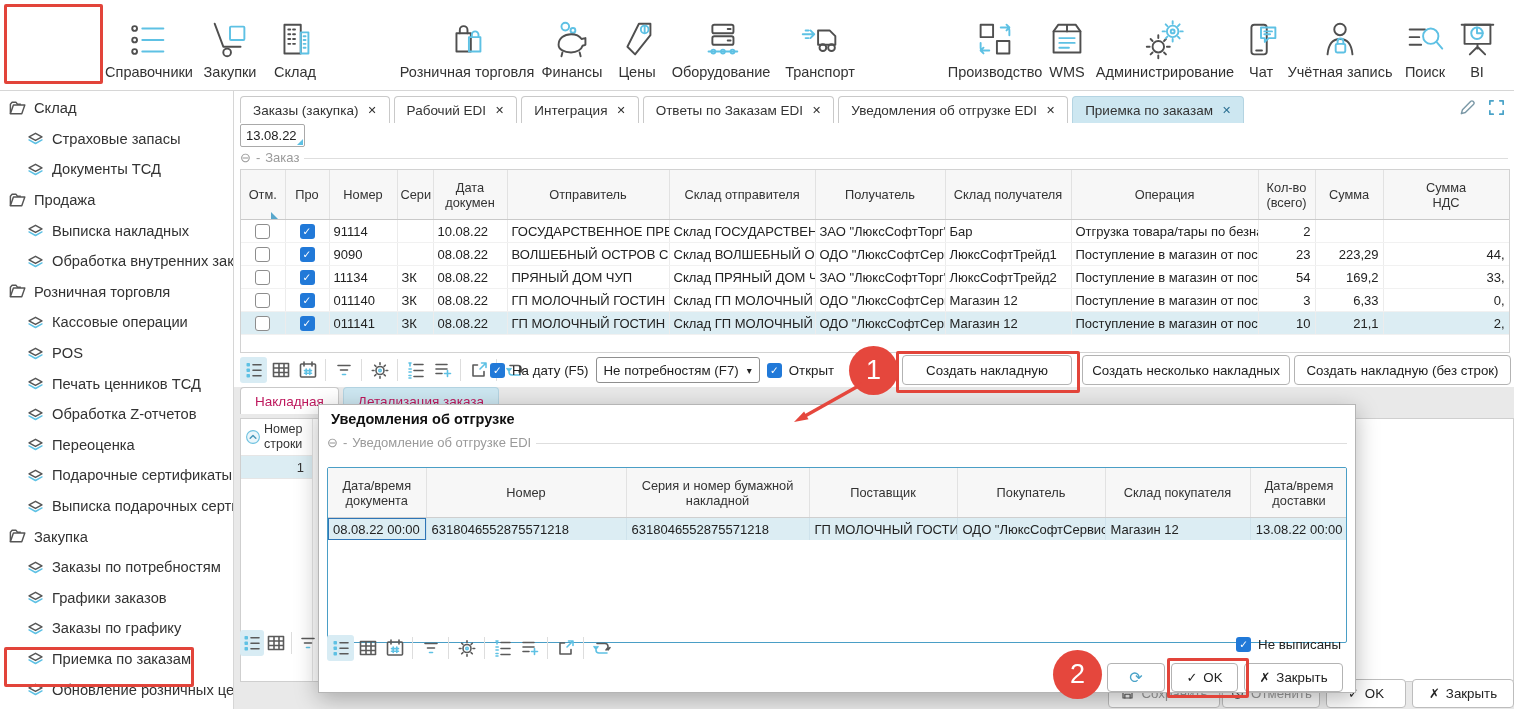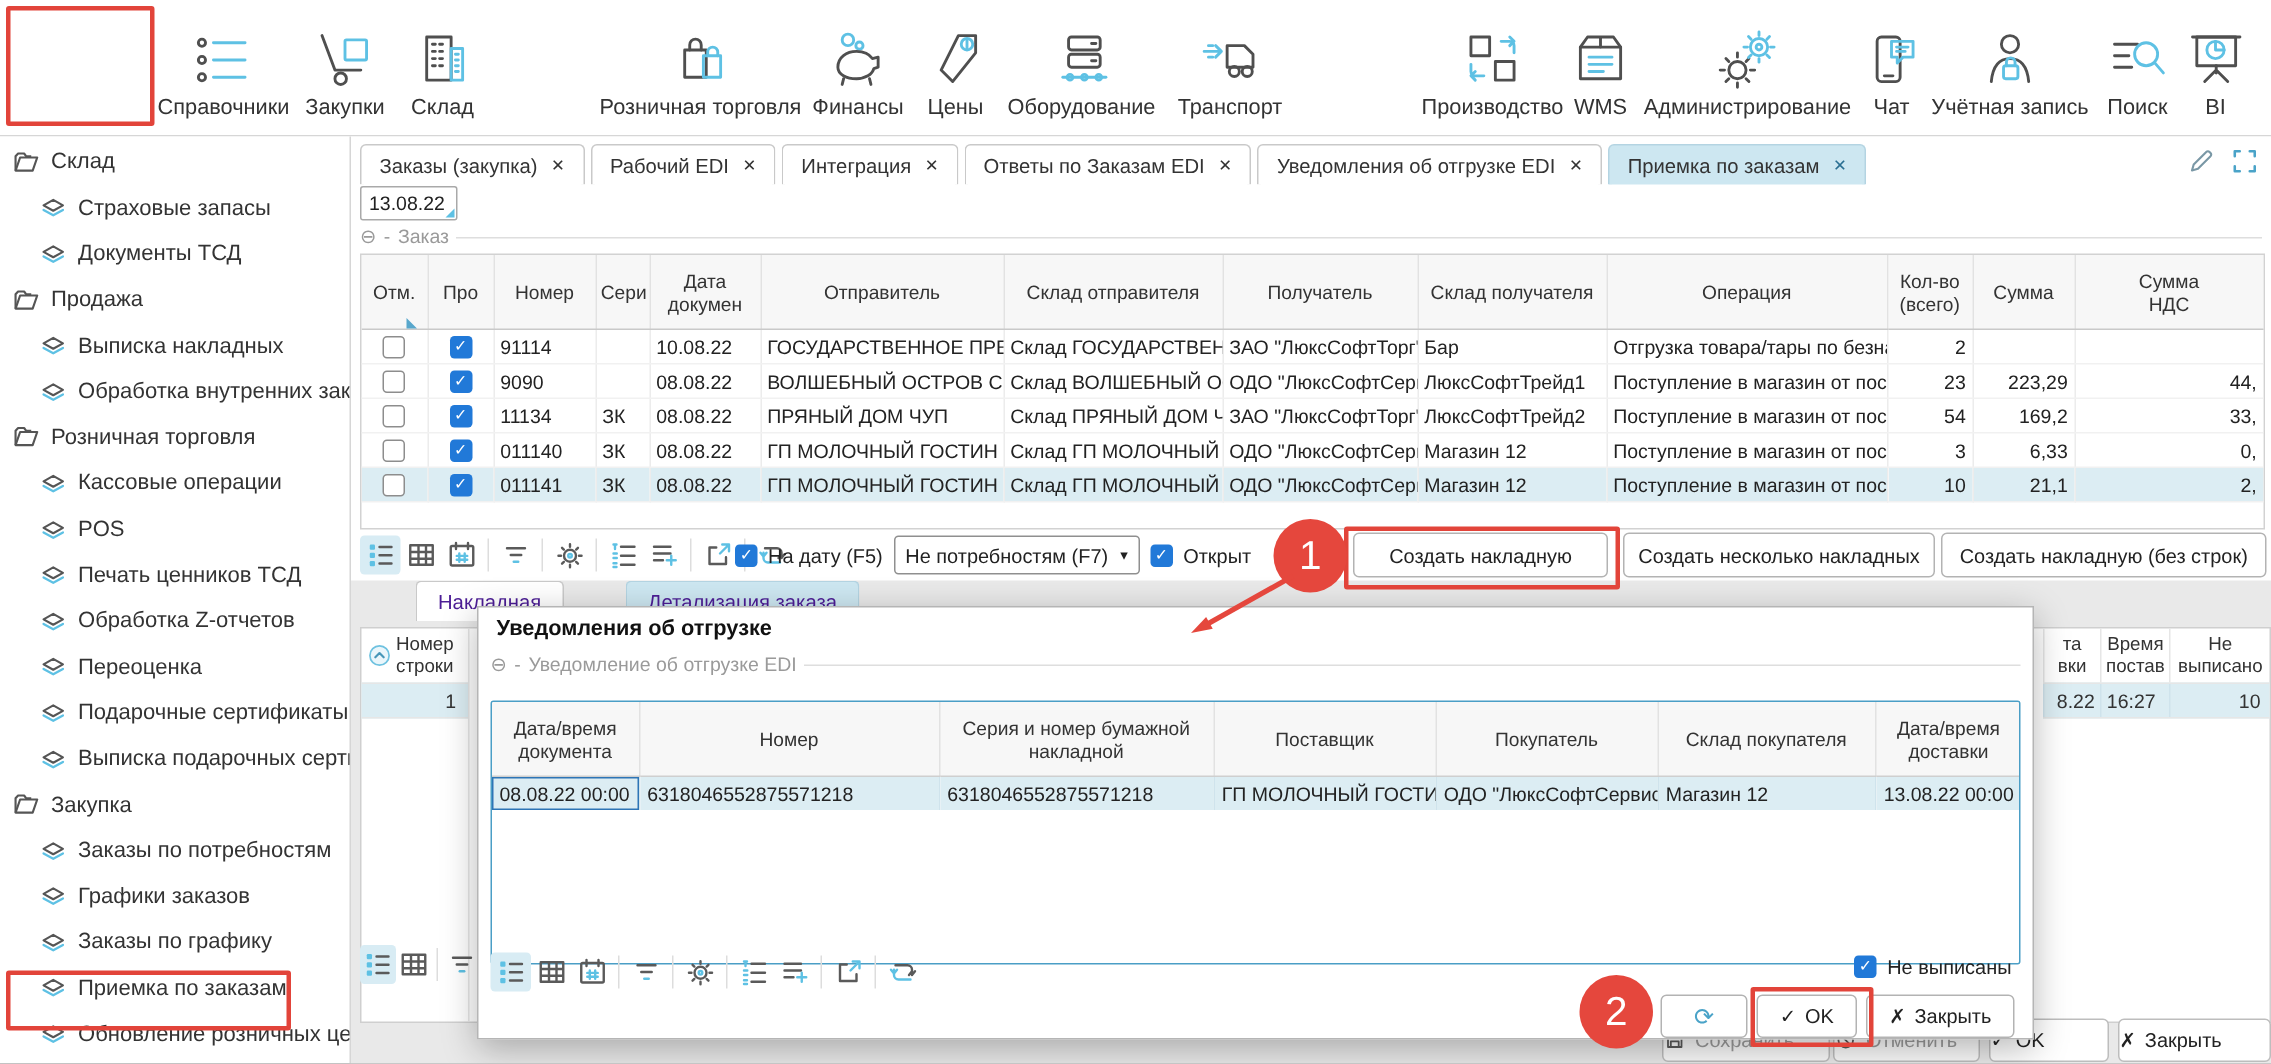--- a/index.html
+++ b/index.html
@@ -80,40 +80,40 @@
   .chk{width:15px;height:15px;background:#2179d8;border-radius:3px;color:#fff;font-size:10.5px;line-height:1;
        display:inline-flex;align-items:center;justify-content:center;flex:none;cursor:pointer;}
   .dropdown{height:24px;border:1px solid #8f8f8f;border-radius:3px;background:#fff;display:flex;align-items:center;
             gap:8px;padding:0 7px;font-size:13.3px;cursor:pointer;}
   .dd-ch{font-size:10px;color:#222;}
   .btn{position:absolute;top:264px;height:28px;border:1px solid #b3b3b3;border-radius:4px;background:#fff;
        display:flex;align-items:center;justify-content:center;font-size:13.3px;color:#222;cursor:pointer;white-space:nowrap;}
 
   .dtabs{position:absolute;left:6px;top:296px;display:flex;gap:4px;}
   .dtab{height:26px;display:flex;align-items:center;padding:0 14px;background:#fff;border:1px solid #c9c9c9;
-        border-bottom:none;border-radius:4px 4px 0 0;font-size:13.5px;color:#4c1d95;cursor:pointer;margin-left:37px;}
+        border-bottom:none;border-radius:4px 4px 0 0;font-size:13.5px;color:#be185d;cursor:pointer;}
   .dtab.active{background:#cde7f1;border-color:#b4d4e2;}
 
   .detail-panel{position:absolute;left:6px;right:0;top:327px;height:262px;background:#fff;border:1px solid #cfcfcf;}
   .dp-left{position:absolute;left:0;top:0;width:71px;height:100%;border-right:1px solid #e6e6e6;}
   .dp-head{display:flex;align-items:center;height:36px;font-size:12.5px;color:#333;white-space:pre-line;line-height:1.2;}
   .dp-head svg{width:16px;height:16px;margin:0 3px 0 4px;flex:none;}
   .dp-row{height:22px;display:flex;align-items:center;justify-content:flex-end;padding-right:8px;
           background:#dcedf3;font-size:13px;border-top:1px solid #e6e6e6;border-bottom:1px solid #e6e6e6;}
   .dp-right{position:absolute;right:0;top:0;width:151px;height:100%;}
   .frag-cols{display:flex;height:36px;}
   .frag-col{border-left:1px solid #e6e6e6;font-size:12.5px;color:#333;display:flex;align-items:center;
             justify-content:center;white-space:pre-line;text-align:center;line-height:1.2;}
   .frag-row{display:flex;height:22px;background:#dcedf3;border-top:1px solid #e6e6e6;border-bottom:1px solid #e6e6e6;}
   .frag-cell{border-left:1px solid #cfe3ec;font-size:13px;display:flex;align-items:center;}
 
   .bl-toolbar{position:absolute;left:6px;top:537px;height:30px;width:80px;overflow:hidden;display:flex;align-items:center;}
 
   .fbtn{position:absolute;top:588px;height:27px;border:1px solid #bdbdbd;border-radius:4px;background:#fff;
-        display:flex;align-items:center;justify-content:flex-start;gap:6px;font-size:13.3px;color:#222;cursor:pointer;white-space:nowrap;}
+        display:flex;align-items:center;justify-content:center;gap:6px;font-size:13.3px;color:#222;cursor:pointer;white-space:nowrap;}
   .fbtn.disabled{color:#9b9b9b;background:#fbfbfb;}
   .fbtn .glyph{font-size:13px;}
   .fbtn svg{width:15px;height:15px;}
 
   
   .modal{position:absolute;left:318px;top:404px;width:1036px;height:287px;background:#fff;border:1px solid #b5b5b5;
          box-shadow:0 6px 22px rgba(0,0,0,.28);z-index:60;}
   .modal-title{position:absolute;left:12px;top:6px;font-size:14.5px;font-weight:bold;color:#111;}
   .modal-group{position:absolute;left:8px;right:8px;top:30px;display:flex;align-items:center;gap:5px;font-size:13px;color:#9a9a9a;}
   .modal-group .gline{flex:1;border-top:1px solid #dedede;margin-top:2px;}
@@ -819,34 +819,20 @@
       <div class="dp-left">
         <div class="dp-head">
           <svg>
               <use href="#t-sortup"></use>
             </svg>
           <span>Номер
 строки</span>
         </div>
         <div class="dp-row">1</div>
       </div>
-      <div class="dp-right">
-        <div class="frag-cols">
-          <div class="frag-col" style="width:37px">та
-вки</div>
-          <div class="frag-col" style="width:46px">Время
-постав</div>
-          <div class="frag-col" style="width:66px">Не выписано</div>
-        </div>
-        <div class="frag-row">
-          <div class="frag-cell" style="width:37px;justify-content:flex-end;padding-right:3px">8.22</div>
-          <div class="frag-cell" style="width:46px;padding-left:4px">16:27</div>
-          <div class="frag-cell" style="width:66px;justify-content:flex-end;padding-right:6px">10</div>
-        </div>
-      </div>
     </div>
 
     <div class="bl-toolbar">
       <span class="tbtn active">
           <svg>
             <use href="#t-list"></use>
           </svg>
         </span>
       <span class="tbtn">
           <svg>

